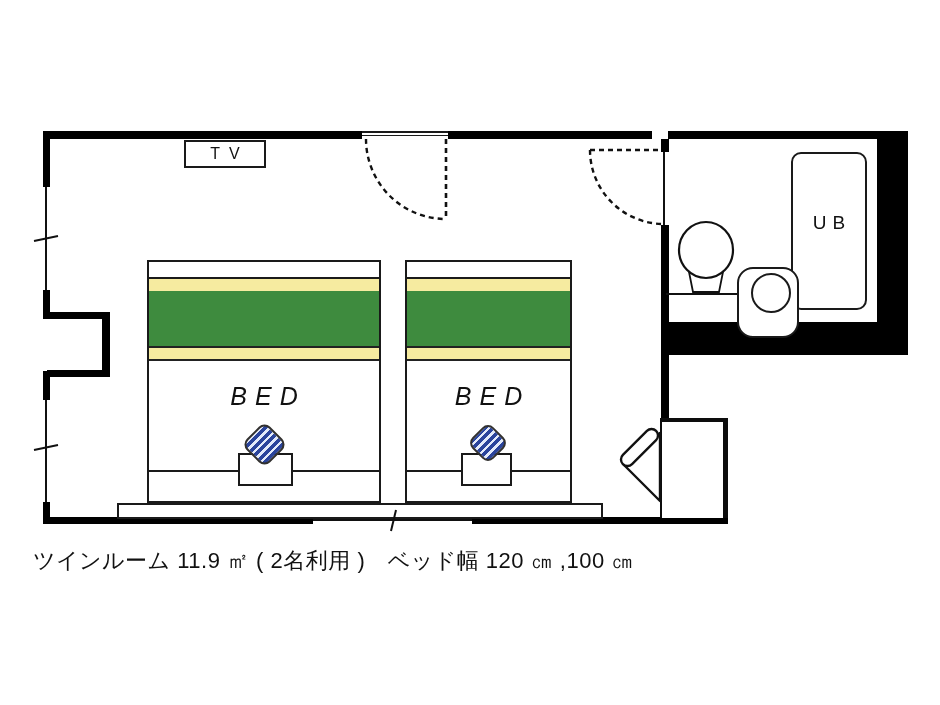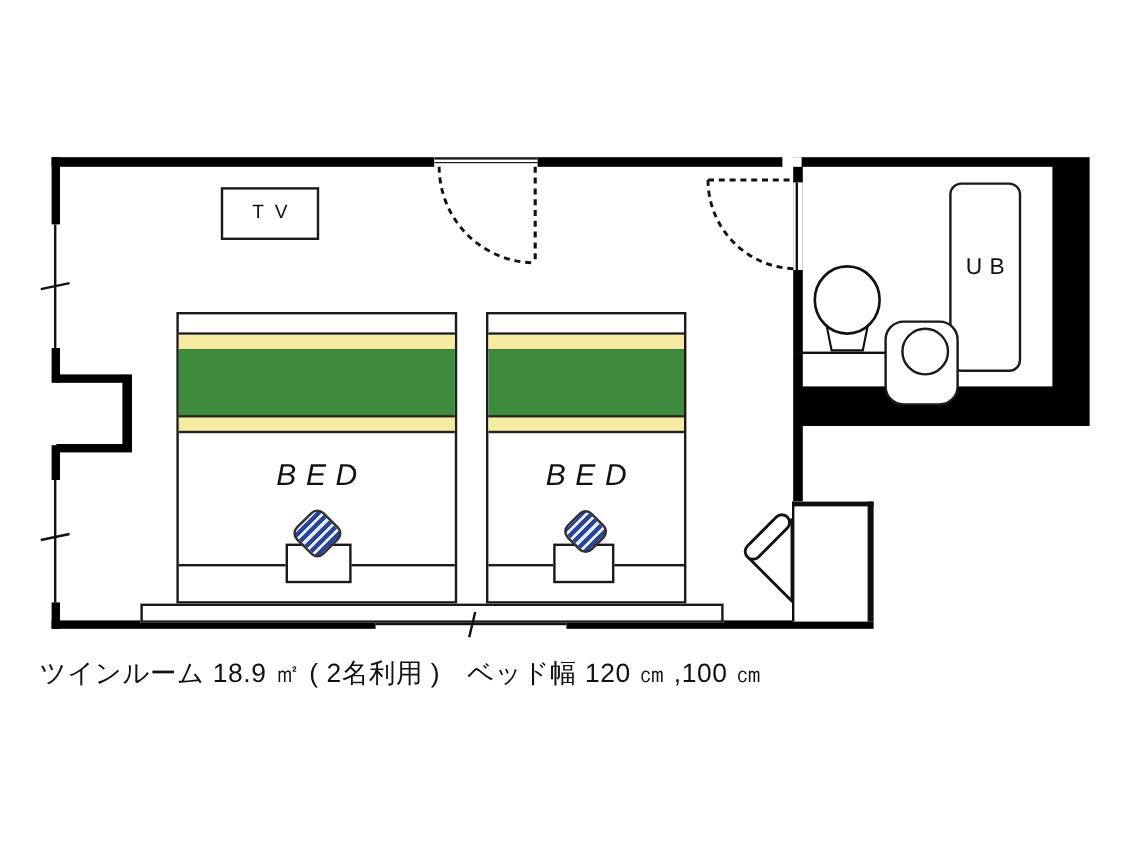--- a/index.html
+++ b/index.html
@@ -62,21 +62,21 @@
   <div class="abs black" style="left:102px;top:312px;width:8px;height:65px;"></div>
   <div class="abs black" style="left:47px;top:370px;width:56px;height:7px;"></div>
   <div class="abs black" style="left:43px;top:371px;width:7px;height:29px;"></div>
   <div class="abs thin" style="left:45px;top:400px;width:2px;height:102px;"></div>
   <div class="abs black" style="left:43px;top:502px;width:7px;height:22px;"></div>
 
   <div class="abs black" style="left:43px;top:517px;width:270px;height:7px;"></div>
   <div class="abs thin" style="left:313px;top:519px;width:159px;height:2px;"></div>
   <div class="abs black" style="left:472px;top:517px;width:256px;height:7px;"></div>
 
-  <div class="abs tv-box" style="left:184px;top:140px;width:82px;height:44px;margin-top:16px;">
+  <div class="abs tv-box" style="left:184px;top:140px;width:82px;height:28px;">
     <span>TV</span>
   </div>
 
   <div class="abs platform" style="left:117px;top:503px;width:486px;height:16px;"></div>
 
   <div class="abs bed" style="left:147px;top:260px;width:234px;height:243px;">
     <div class="sheet-line"></div>
     <div class="yellow1"></div>
     <div class="green"></div>
     <div class="yellow2"></div>
@@ -91,21 +91,21 @@
     <div class="yellow2"></div>
     <div class="foot-line"></div>
     <div class="bed-label">BED</div>
   </div>
 
   <div class="abs bench" style="left:238px;top:453px;width:55px;height:33px;"></div>
   <div class="abs bench" style="left:461px;top:453px;width:51px;height:33px;"></div>
   <div class="abs cushion" style="left:248px;top:428px;width:33px;height:33px;"></div>
   <div class="abs cushion" style="left:473px;top:428px;width:30px;height:30px;"></div>
 
-  <div class="abs tub" style="left:791px;top:152px;width:60px;height:158px;">
+  <div class="abs tub" style="left:791px;top:152px;width:76px;height:158px;">
     <div class="ub-label">UB</div>
   </div>
   <div class="abs thin" style="left:666px;top:293px;width:80px;height:2px;"></div>
   <div class="abs sink-unit" style="left:737px;top:267px;width:62px;height:71px;"></div>
   <div class="abs sink-bowl" style="left:751px;top:273px;width:40px;height:40px;"></div>
 
   <div class="abs desk" style="left:660px;top:418px;width:68px;height:100px;"></div>
 
   <svg class="overlay" width="940" height="705" viewBox="0 0 940 705">
 
@@ -119,14 +119,14 @@
     <ellipse cx="706" cy="250" rx="27" ry="28" fill="#fff" stroke="#111" stroke-width="2.2"></ellipse>
 
     <path d="M 660 433 L 660 501 L 624 465 Z" fill="#fff" stroke="#111" stroke-width="2.4" stroke-linejoin="round"></path>
     <rect x="616" y="441" width="47" height="13" rx="6.5" transform="rotate(-45 639.5 447.5)" fill="#fff" stroke="#111" stroke-width="2.4"></rect>
 
     <path d="M 34 241 L 58 236" stroke="#111" stroke-width="2"></path>
     <path d="M 34 450 L 58 445" stroke="#111" stroke-width="2"></path>
     <path d="M 396 510 L 391 531" stroke="#111" stroke-width="2"></path>
   </svg>
 
-  <div class="caption">ツインルーム 18.9 ㎡ ( 2名利用 )　ベッド幅 120 ㎝ ,100 ㎝</div>
+  <div class="caption">ツインルーム 11.9 ㎡ ( 2名利用 )　ベッド幅 120 ㎝ ,100 ㎝</div>
 </div>
 
 </body></html>

